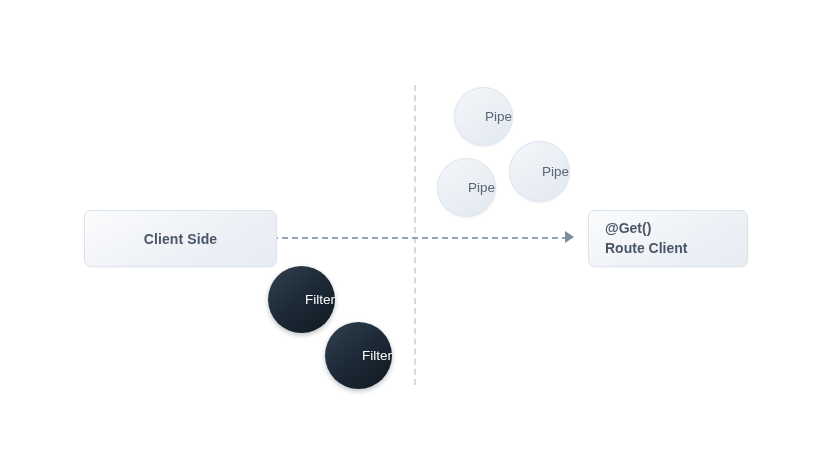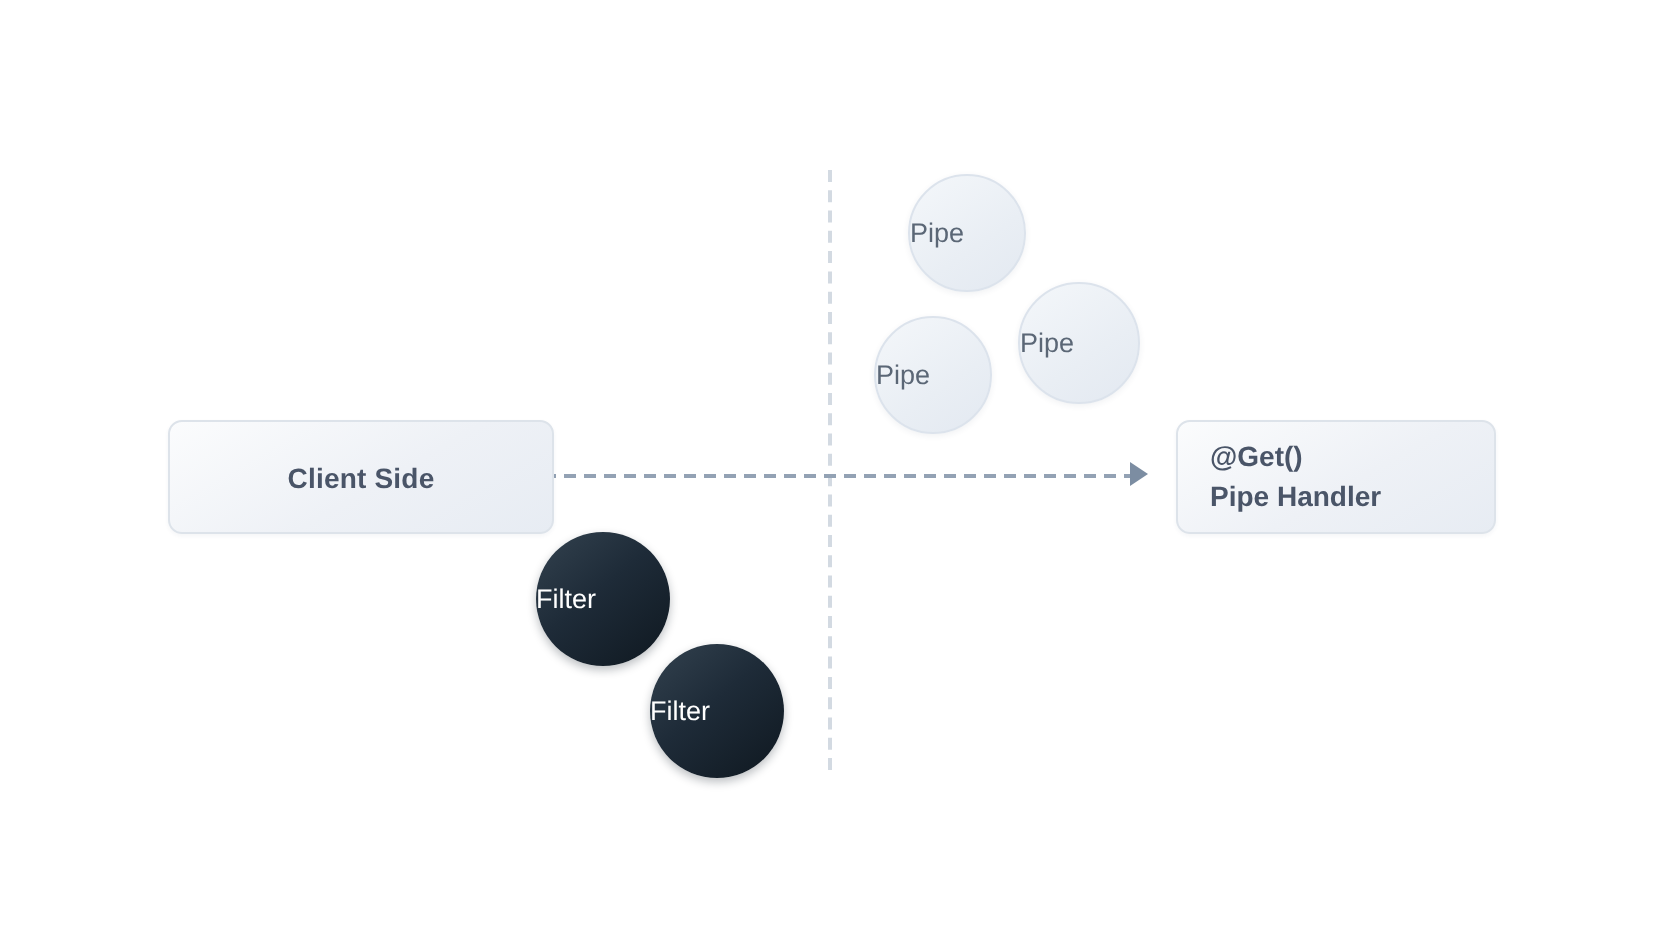--- a/index.html
+++ b/index.html
@@ -83,21 +83,21 @@
     font-weight: 600;
   }
 
   
   .circle {
     position: absolute;
     box-sizing: border-box;
     border-radius: 50%;
     display: flex;
     align-items: center;
-    justify-content: flex-start;
+    justify-content: flex-end;
     font-size: 13.5px;
   }
   .circle.pipe {
     border: 1px solid #dce3ec;
     background: linear-gradient(145deg, #f4f7fa 0%, #e9eef4 60%, #e3e9f1 100%);
     color: #5b6776;
     box-shadow: 0 1px 3px rgba(40, 60, 90, 0.07);
   }
   .circle.filter {
     background: linear-gradient(140deg, #33424f 0%, #1e2b38 45%, #0f1820 100%);
@@ -121,21 +121,21 @@
   <div class="flow-line"></div>
   <div class="flow-arrow"></div>
 
   <div class="node-box client">
     <span>Client Side</span>
   </div>
 
   <div class="node-box handler">
     <div class="handler-lines">
       <span>@Get()</span>
-      <span>Pipe Handler</span>
+      <span>Route Client</span>
     </div>
   </div>
 
   <div class="circle pipe pipe-1">
     <span>Pipe</span>
   </div>
   <div class="circle pipe pipe-2">
     <span>Pipe</span>
   </div>
   <div class="circle pipe pipe-3">

